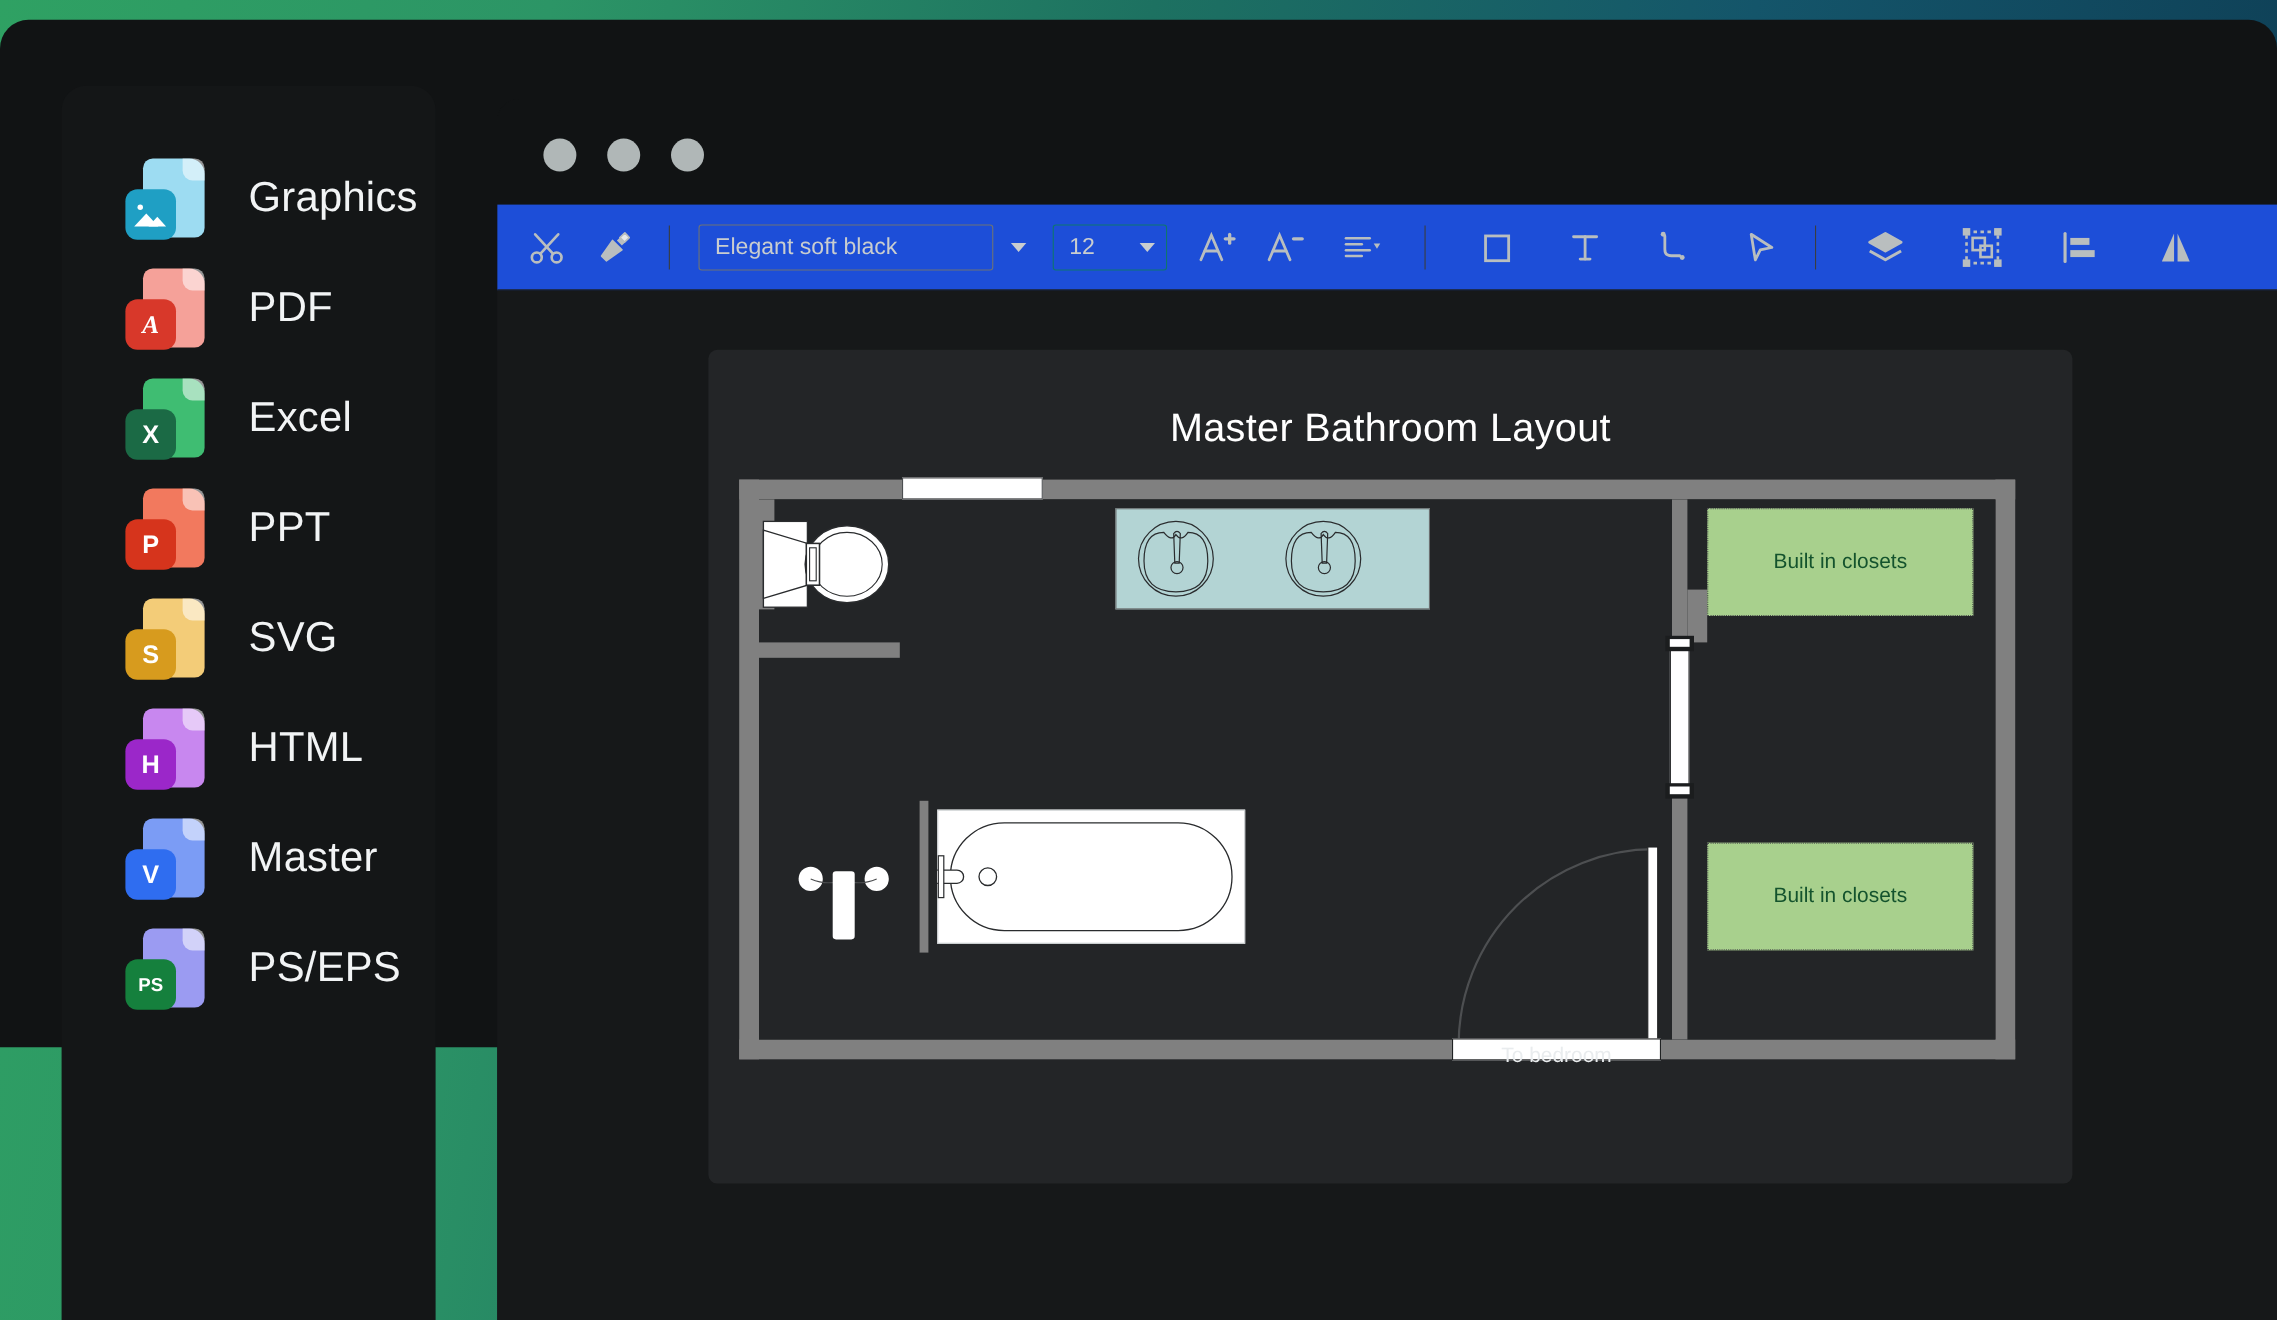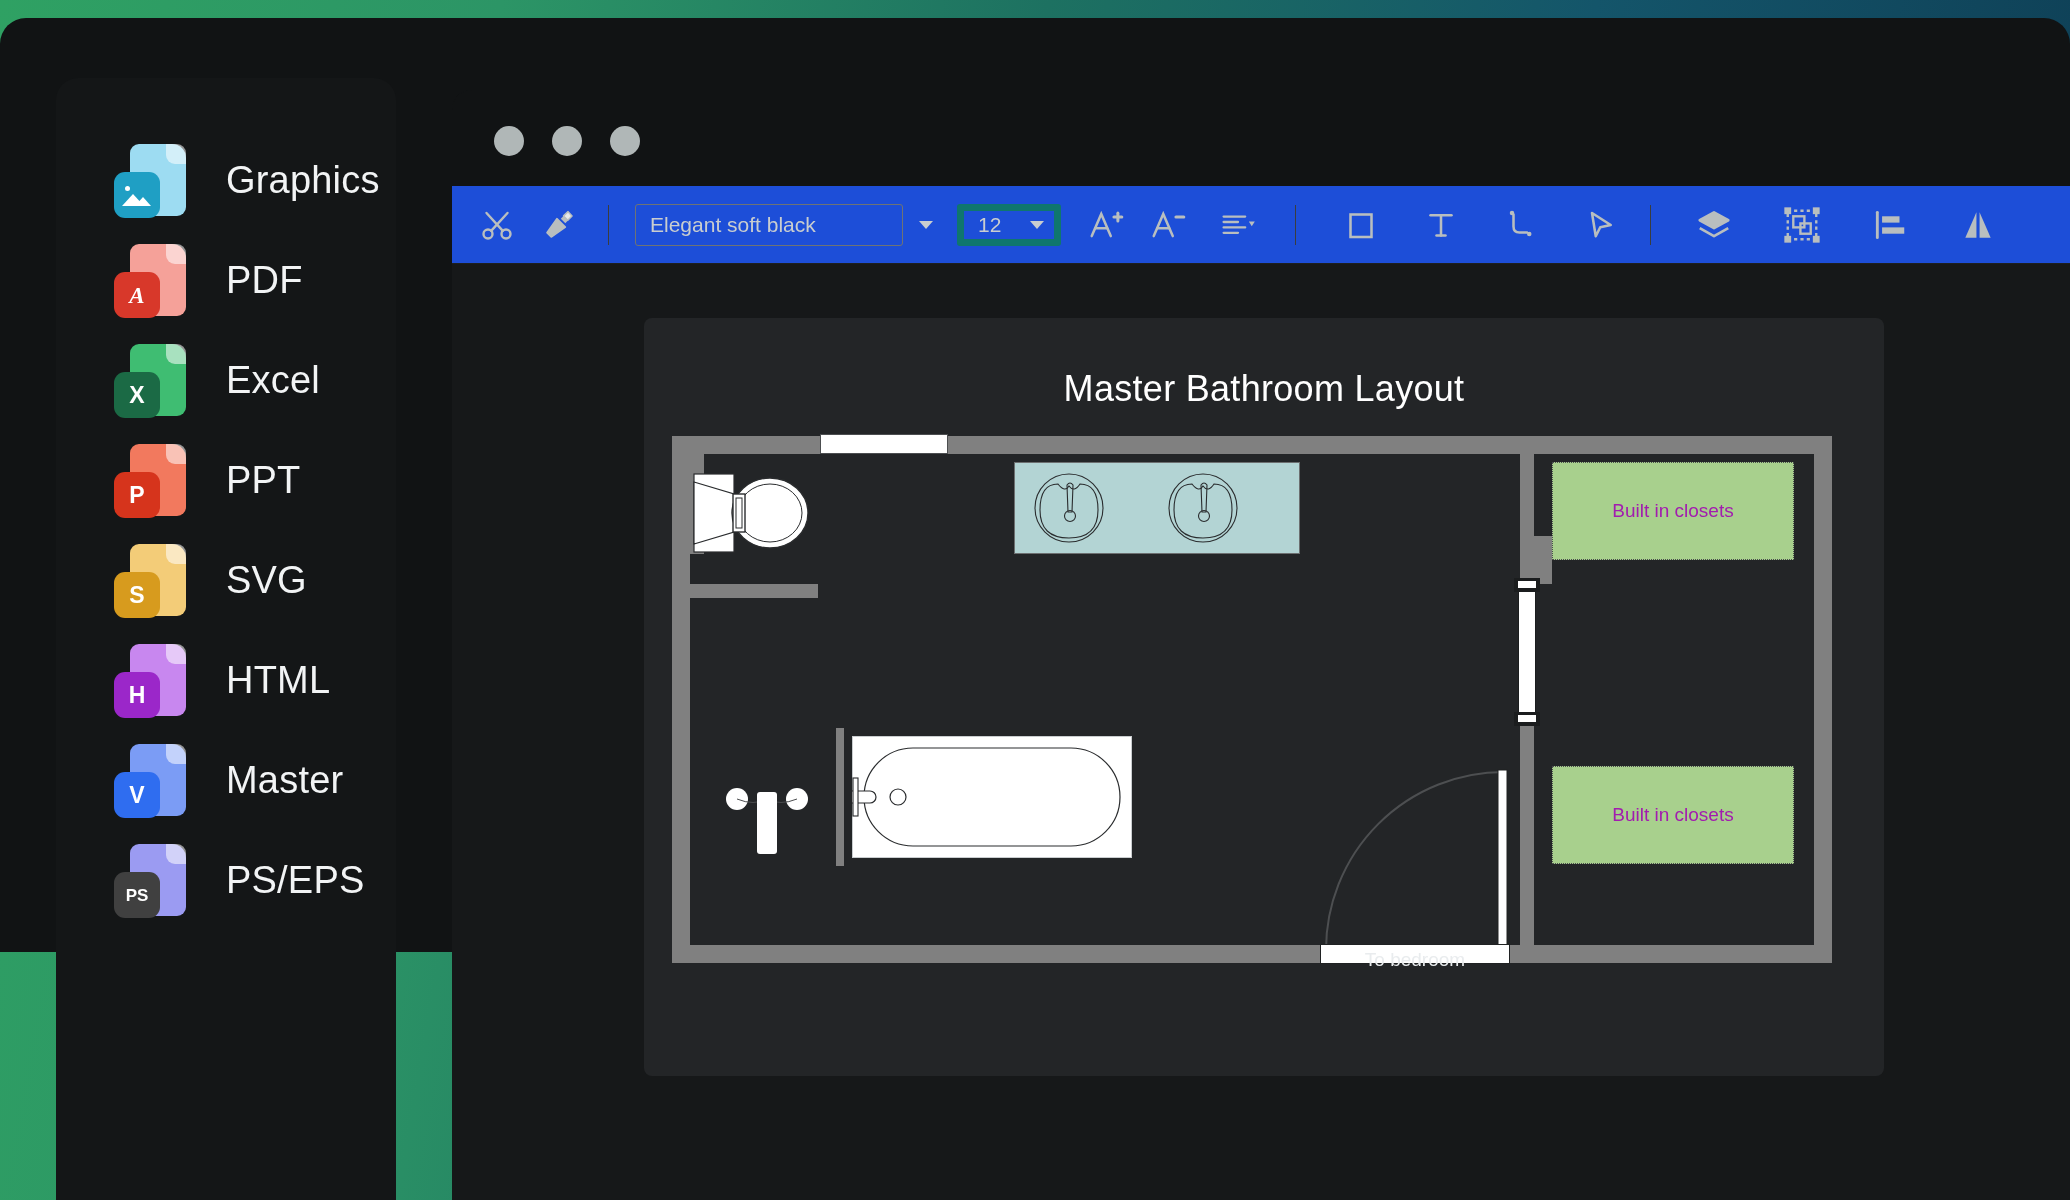--- a/index.html
+++ b/index.html
@@ -73,21 +73,21 @@
 
   .font-box{
     width:268px; height:42px; border:1px solid #6e7375; border-radius:3px;
     background:transparent; color:#c9cdcf; font-size:21px;
     display:flex; align-items:center; padding-left:14px; margin-left:8px; cursor:text;
   }
   .caret{ width:0;height:0;border-left:7px solid transparent;border-right:7px solid transparent;
     border-top:8px solid #c9cdcf; }
   .caret-btn{ width:46px;height:42px;display:flex;align-items:center;justify-content:center;cursor:pointer;}
   .size-box{
-    width:104px; height:42px; border:7px solid #0f766e; border-radius:3px;
+    width:104px; height:42px; border:1px solid #0f766e; border-radius:3px;
     color:#c9cdcf; font-size:21px; display:flex; align-items:center;
     justify-content:space-between; padding:0 10px 0 14px; margin-left:8px; cursor:pointer;
   }
 
   
   #canvas-area{ position:absolute; left:0; top:174px; width:1618px; height:954px; background:#161819; }
   #page{
     position:absolute; left:192px; top:54px; width:1240px; height:758px;
     background:#232527; border-radius:8px;
   }
@@ -97,21 +97,21 @@
   }
 
   
   #plan{ position:absolute; left:28px; top:118px; width:1160px; height:527px; }
   .wall{ position:absolute; background:#808080; }
   .room-fill{ position:absolute; background:#232527; }
 
   .vanity{ position:absolute; background:#b3d4d4; border:1px solid #6c6f70; }
   .closet{
     position:absolute; background:#a8d08d; display:flex; align-items:center; justify-content:center;
-    color:#a21caf; font-size:19px; border:1px dotted #4a4c4d;
+    color:#14532d; font-size:19px; border:1px dotted #4a4c4d;
   }
   .white-fix{ position:absolute; background:#ffffff; }
   .door-leaf{ position:absolute; background:#ffffff; border:1px solid #202223; }
   .bottom-label{
     position:absolute; color:#e9ecee; font-size:19px; text-align:center; width:200px;
   }
 </style>
 </head>
 <body>
 
@@ -185,21 +185,21 @@
           <span class="fold"></span>
         <span class="badge" style="background:#2f6df0">V</span>
       </span>
       <span class="side-label">Master</span>
     </div>
 
     <div class="side-item">
       <span class="fic">
         <span class="sheet" style="background:#9b9bf2"></span>
           <span class="fold"></span>
-        <span class="badge small" style="background:#404040">PS</span>
+        <span class="badge small" style="background:#15803d">PS</span>
       </span>
       <span class="side-label">PS/EPS</span>
     </div>
   </div>
 
   <div id="editor-window">
 
     <div id="titlebar">
       <div id="win-dots">
         <span class="wdot"></span>

